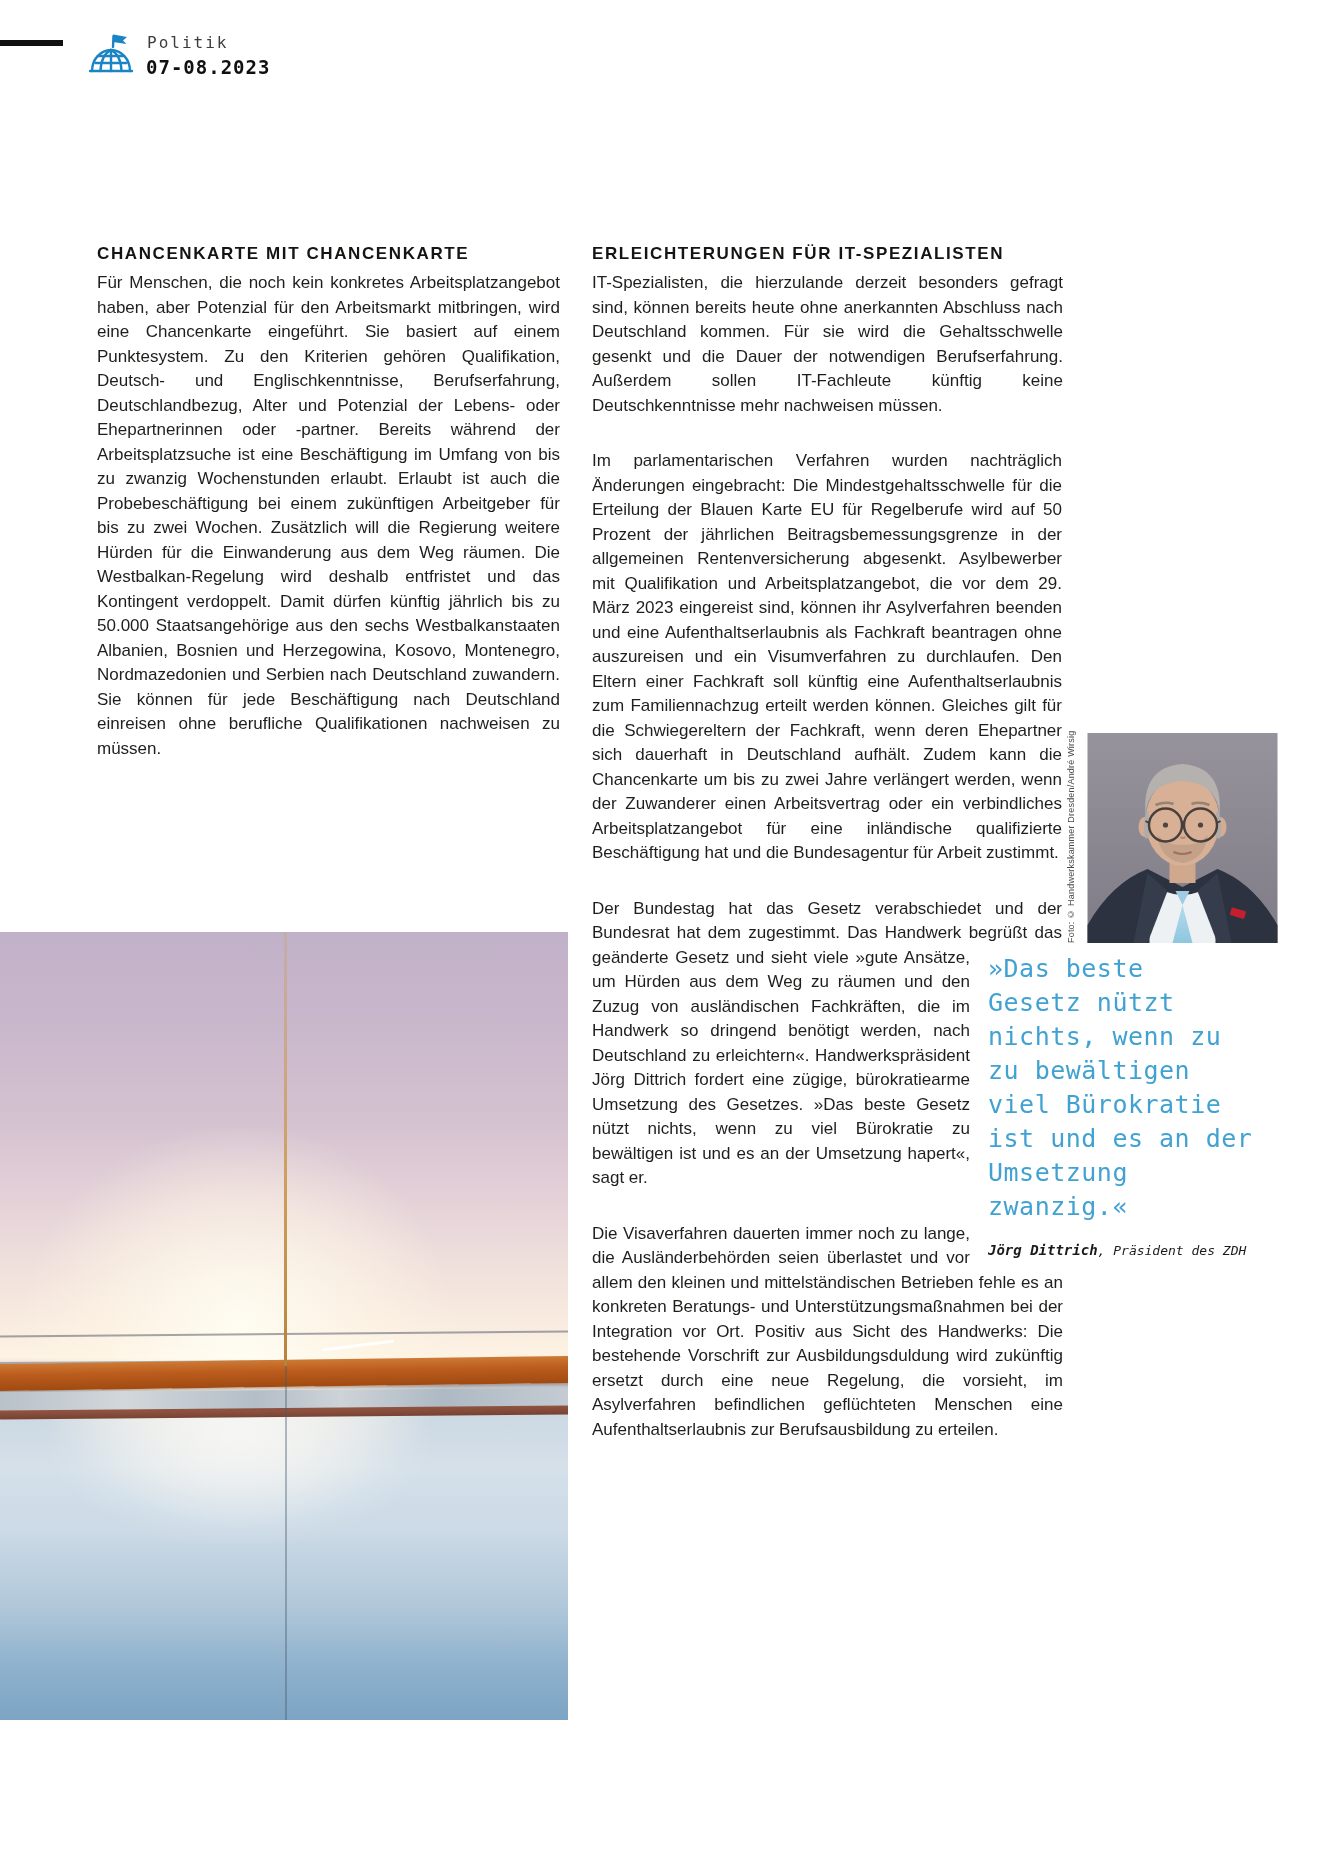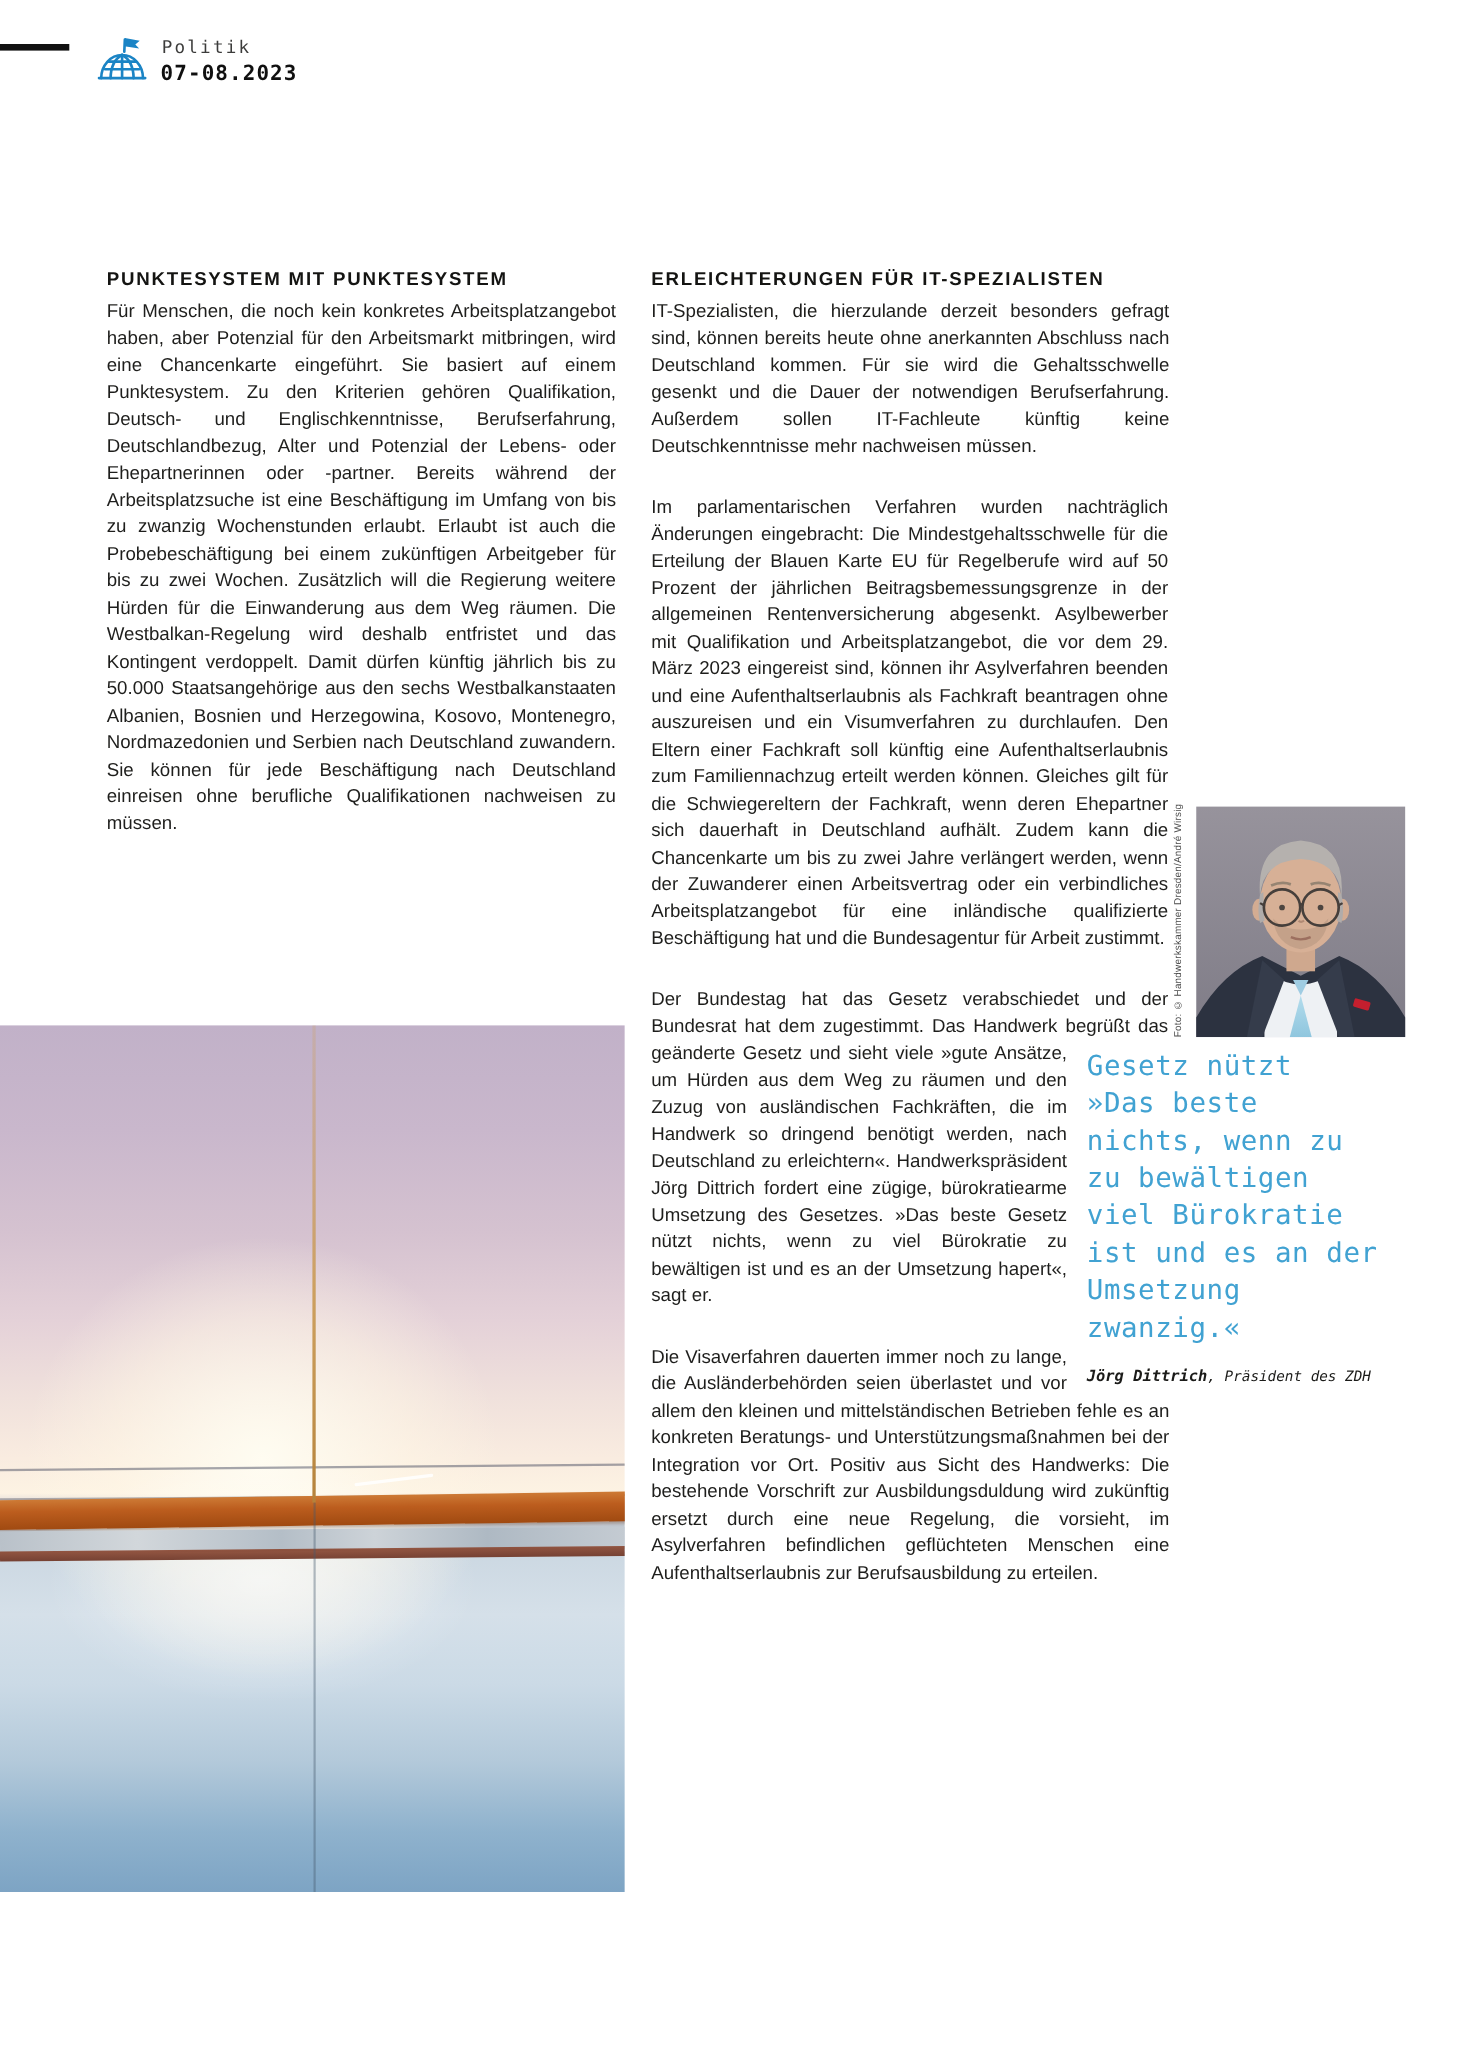--- a/index.html
+++ b/index.html
@@ -93,21 +93,21 @@
     <path d="M9.5,30 L40.5,30"></path>
     <path d="M12.5,23 L37.5,23"></path>
     <path d="M25,17 L25,38"></path>
     <path d="M25,17 Q15,22 14.5,38"></path>
     <path d="M25,17 Q35,22 35.5,38"></path>
   </svg>
   <div class="brand-section">Politik</div>
   <div class="brand-issue">07-08.2023</div>
 
   <section class="col col-left">
-    <h2>PUNKTESYSTEM MIT PUNKTESYSTEM</h2>
+    <h2>CHANCENKARTE MIT CHANCENKARTE</h2>
     <p>Für Menschen, die noch kein konkretes Arbeitsplatzangebot haben, aber Potenzial für den Arbeitsmarkt mitbringen, wird eine Chancenkarte eingeführt. Sie basiert auf einem Punktesystem. Zu den Kriterien gehören Qualifikation, Deutsch- und Englischkenntnisse, Berufserfahrung, Deutschlandbezug, Alter und Potenzial der Lebens- oder Ehepartnerinnen oder -partner. Bereits während der Arbeitsplatzsuche ist eine Beschäftigung im Umfang von bis zu zwanzig Wochenstunden erlaubt. Erlaubt ist auch die Probebeschäftigung bei einem zukünftigen Arbeitgeber für bis zu zwei Wochen. Zusätzlich will die Regierung weitere Hürden für die Einwanderung aus dem Weg räumen. Die Westbalkan-Regelung wird deshalb entfristet und das Kontingent verdoppelt. Damit dürfen künftig jährlich bis zu 50.000 Staatsangehörige aus den sechs Westbalkanstaaten Albanien, Bosnien und Herzegowina, Kosovo, Montenegro, Nordmazedonien und Serbien nach Deutschland zuwandern. Sie können für jede Beschäftigung nach Deutschland einreisen ohne berufliche Qualifikationen nachweisen zu müssen.</p>
   </section>
 
   <section class="col col-mid">
     <h2>ERLEICHTERUNGEN FÜR IT-SPEZIALISTEN</h2>
     <p>IT-Spezialisten, die hierzulande derzeit besonders gefragt sind, können bereits heute ohne anerkannten Abschluss nach Deutschland kommen. Für sie wird die Gehaltsschwelle gesenkt und die Dauer der notwendigen Berufserfahrung. Außerdem sollen IT-Fachleute künftig keine Deutschkenntnisse mehr nachweisen müssen.</p>
     <div class="q-push"></div>
     <div class="q-block"></div>
     <p>Im parlamentarischen Verfahren wurden nachträglich Änderungen eingebracht: Die Mindestgehaltsschwelle für die Erteilung der Blauen Karte EU für Regelberufe wird auf 50 Prozent der jährlichen Beitragsbemessungsgrenze in der allgemeinen Rentenversicherung abgesenkt. Asylbewerber mit Qualifikation und Arbeitsplatzangebot, die vor dem 29. März 2023 eingereist sind, können ihr Asylverfahren beenden und eine Aufenthaltserlaubnis als Fachkraft beantragen ohne auszureisen und ein Visumverfahren zu durchlaufen. Den Eltern einer Fachkraft soll künftig eine Aufenthaltserlaubnis zum Familiennachzug erteilt werden können. Gleiches gilt für die Schwiegereltern der Fachkraft, wenn deren Ehepartner sich dauerhaft in Deutschland aufhält. Zudem kann die Chancenkarte um bis zu zwei Jahre verlängert werden, wenn der Zuwanderer einen Arbeitsvertrag oder ein verbindliches Arbeitsplatzangebot für eine inländische qualifizierte Beschäftigung hat und die Bundesagentur für Arbeit zustimmt.</p>
     <p>Der Bundestag hat das Gesetz verabschiedet und der Bundesrat hat dem zugestimmt. Das Handwerk begrüßt das geänderte Gesetz und sieht viele »gute Ansätze, um Hürden aus dem Weg zu räumen und den Zuzug von ausländischen Fachkräften, die im Handwerk so dringend benötigt werden, nach Deutschland zu erleichtern«. Handwerkspräsident Jörg Dittrich fordert eine zügige, bürokratiearme Umsetzung des Gesetzes. »Das beste Gesetz nützt nichts, wenn zu viel Bürokratie zu bewältigen ist und es an der Umsetzung hapert«, sagt er.</p>
@@ -164,22 +164,22 @@
       <circle cx="113" cy="92" r="2.6" fill="#4d4540"></circle>
       <path d="M68,72 Q78,68 86,71" fill="none" stroke="#968472" stroke-width="2.5"></path>
       <path d="M104,71 Q112,68 122,72" fill="none" stroke="#968472" stroke-width="2.5"></path>
       <path d="M93,104 Q95,106 98,104" fill="none" stroke="#b08a74" stroke-width="2"></path>
       <path d="M86,119 Q95,123 104,119" fill="none" stroke="#9c6f5f" stroke-width="2.2"></path>
     </svg>
   </figure>
   <div class="photo-credit">Foto: © Handwerkskammer Dresden/André Wirsig</div>
 
   <aside class="pull-quote">
+    <span>»Das beste</span>
     <span>Gesetz nützt</span>
-    <span>»Das beste</span>
     <span>nichts, wenn zu</span>
     <span>zu bewältigen</span>
     <span>viel Bürokratie</span>
     <span>ist und es an der</span>
     <span>Umsetzung</span>
     <span>zwanzig.«</span>
   </aside>
   <div class="attribution">
     <span class="attr-name">Jörg Dittrich</span><span class="attr-role">, Präsident des ZDH</span>
   </div>

